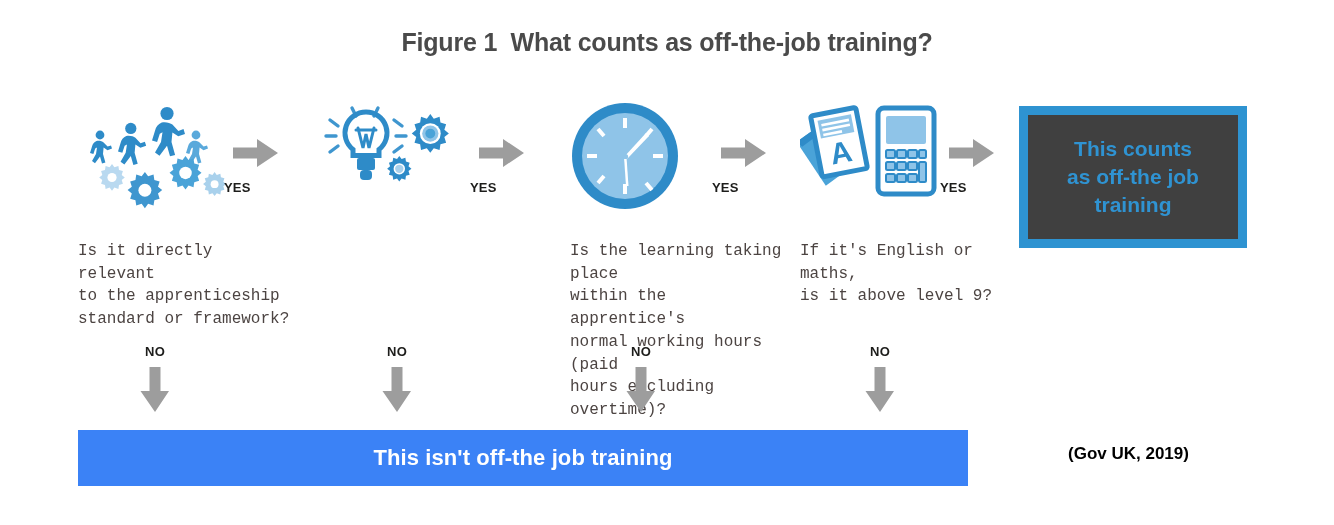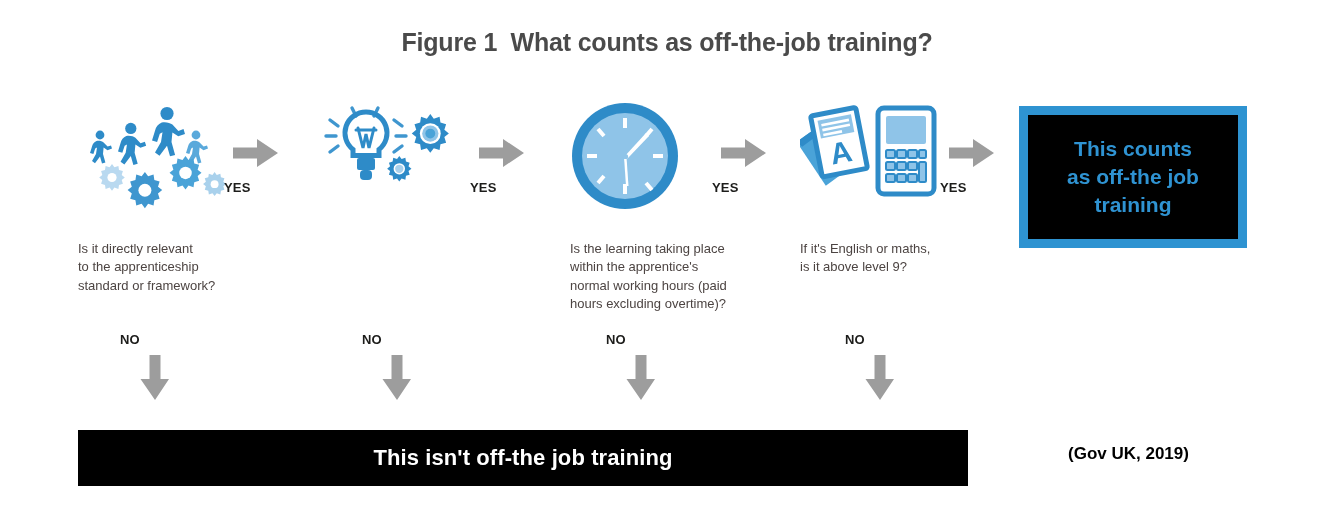--- a/index.html
+++ b/index.html
@@ -44,25 +44,26 @@
   }
   .step-icon {
     position: relative;
     height: 110px;
     width: 160px;
   }
   .step-text {
     position: absolute;
     top: 140px;
     left: 0;
-    font-size: 13px;
+    font-size: 16px;
     line-height: 1.42;
     color: #4c4442;
     width: 220px;
     white-space: pre-line;
+    font-family: Liberation Mono, monospace;
   }
 
   
   .yes-group {
     position: absolute;
     top: 36px;
     width: 64px;
     text-align: left;
   }
   .arrow-right {
@@ -82,22 +83,23 @@
   
   #no-row {
     position: absolute;
     top: 332px;
     left: 0;
     width: 1334px;
     height: 90px;
   }
   .no-group {
     position: absolute;
-    top: 0;
+    top: 12px;
     width: 70px;
+    text-align: center;
   }
   .no-label {
     font-size: 13px;
     font-weight: bold;
     color: #1d1d1b;
     letter-spacing: 0.2px;
   }
   .arrow-down {
     margin: 8px auto 0;
     width: 34px;
@@ -107,42 +109,42 @@
 
   
   #result-box {
     position: absolute;
     left: 1019px;
     top: 106px;
     width: 228px;
     height: 142px;
     border: 9px solid #2e93d1;
     box-sizing: border-box;
-    background: #000000;
+    background: #404040;
     display: flex;
     align-items: center;
     justify-content: center;
   }
   #result-box-text {
     font-size: 21px;
     font-weight: bold;
     line-height: 1.32;
     color: #2f93d2;
     text-align: center;
     white-space: pre-line;
   }
 
   
   #bottom-bar {
     position: absolute;
     left: 78px;
     top: 430px;
     width: 890px;
     height: 56px;
-    background: #000000;
+    background: #3b82f6;
     display: flex;
     align-items: center;
     justify-content: center;
   }
   #bottom-bar-text {
     font-size: 22px;
     font-weight: bold;
     color: #ffffff;
     letter-spacing: 0.1px;
   }

